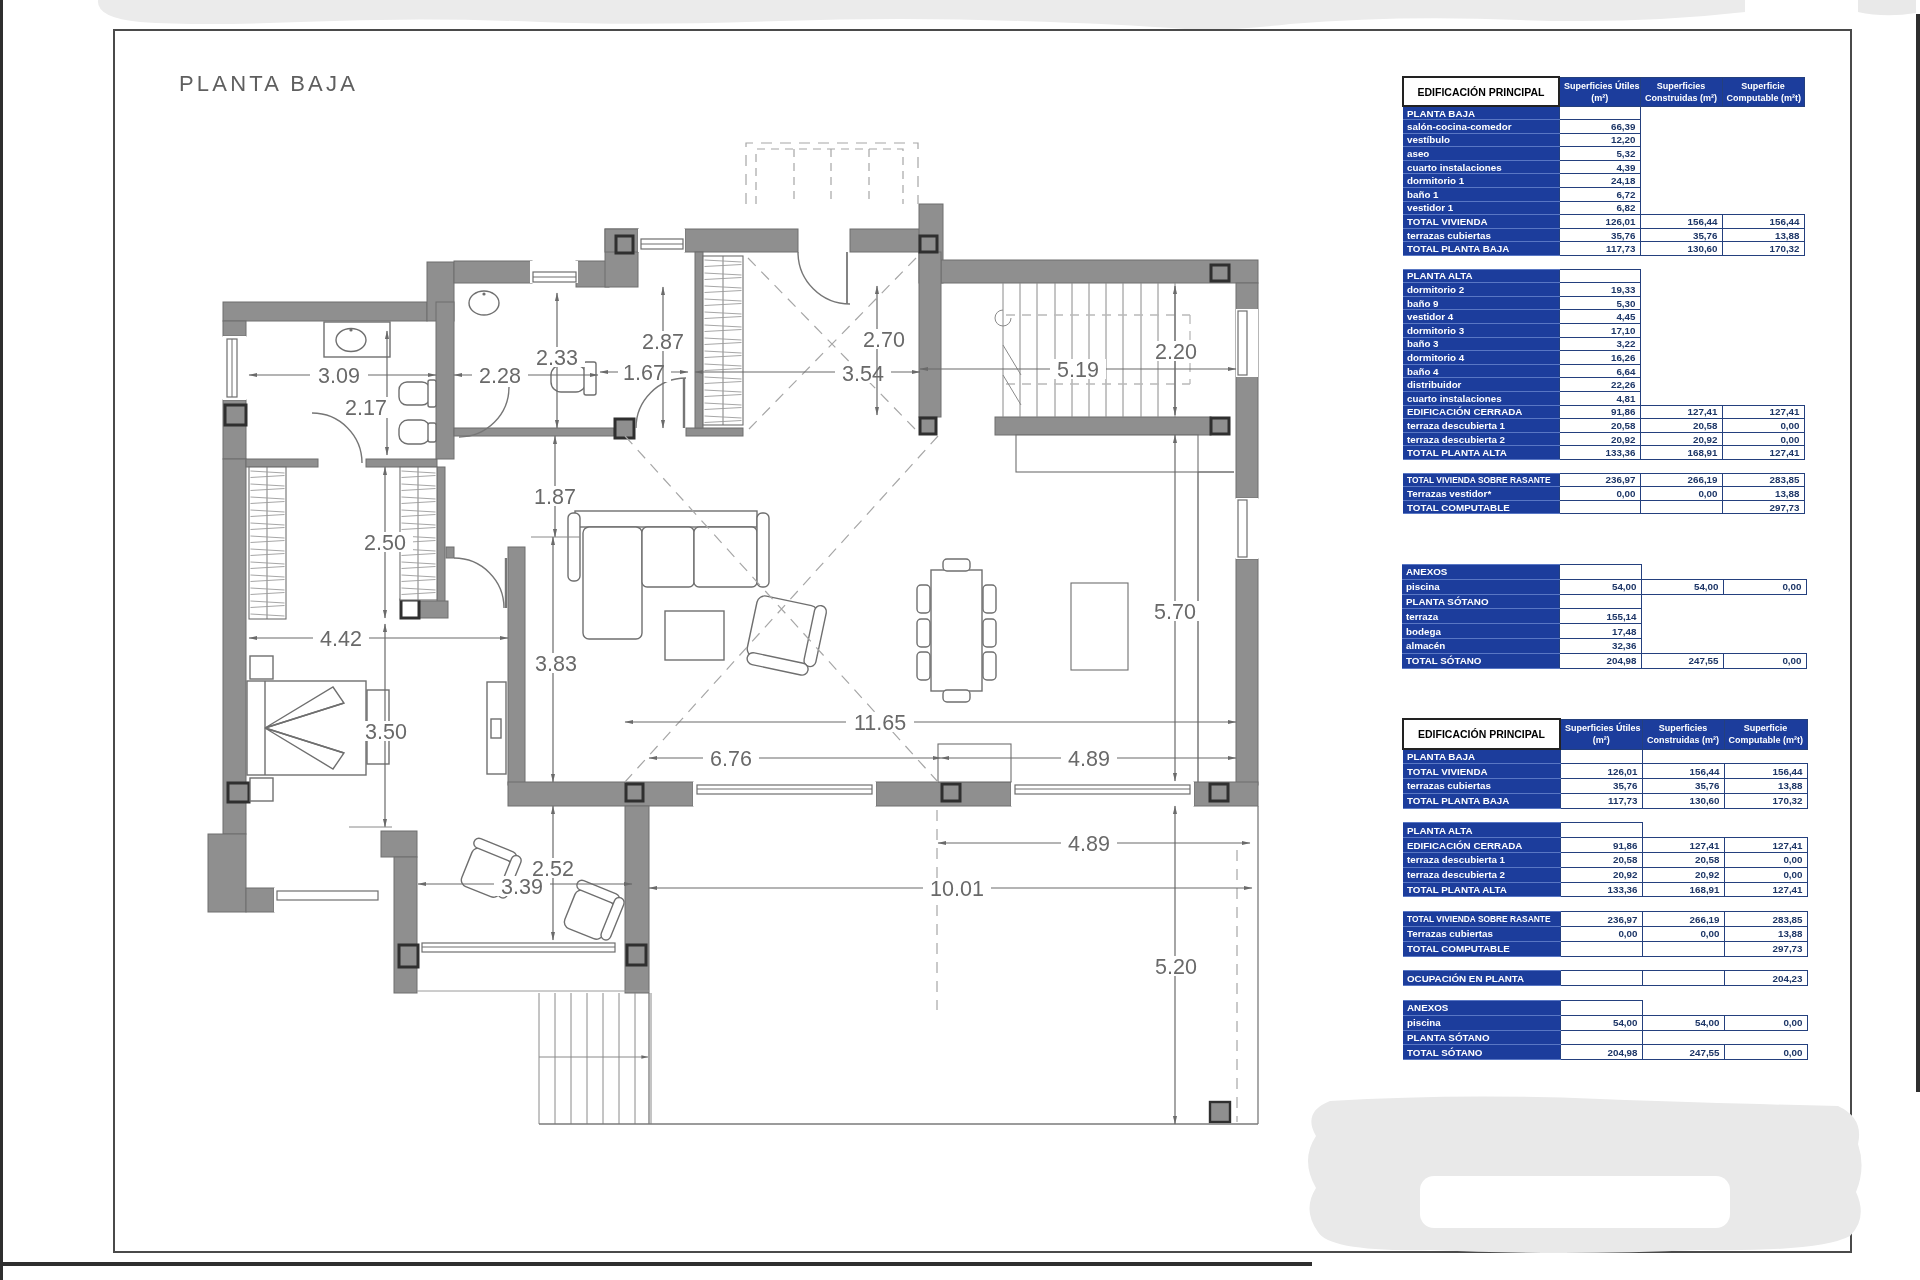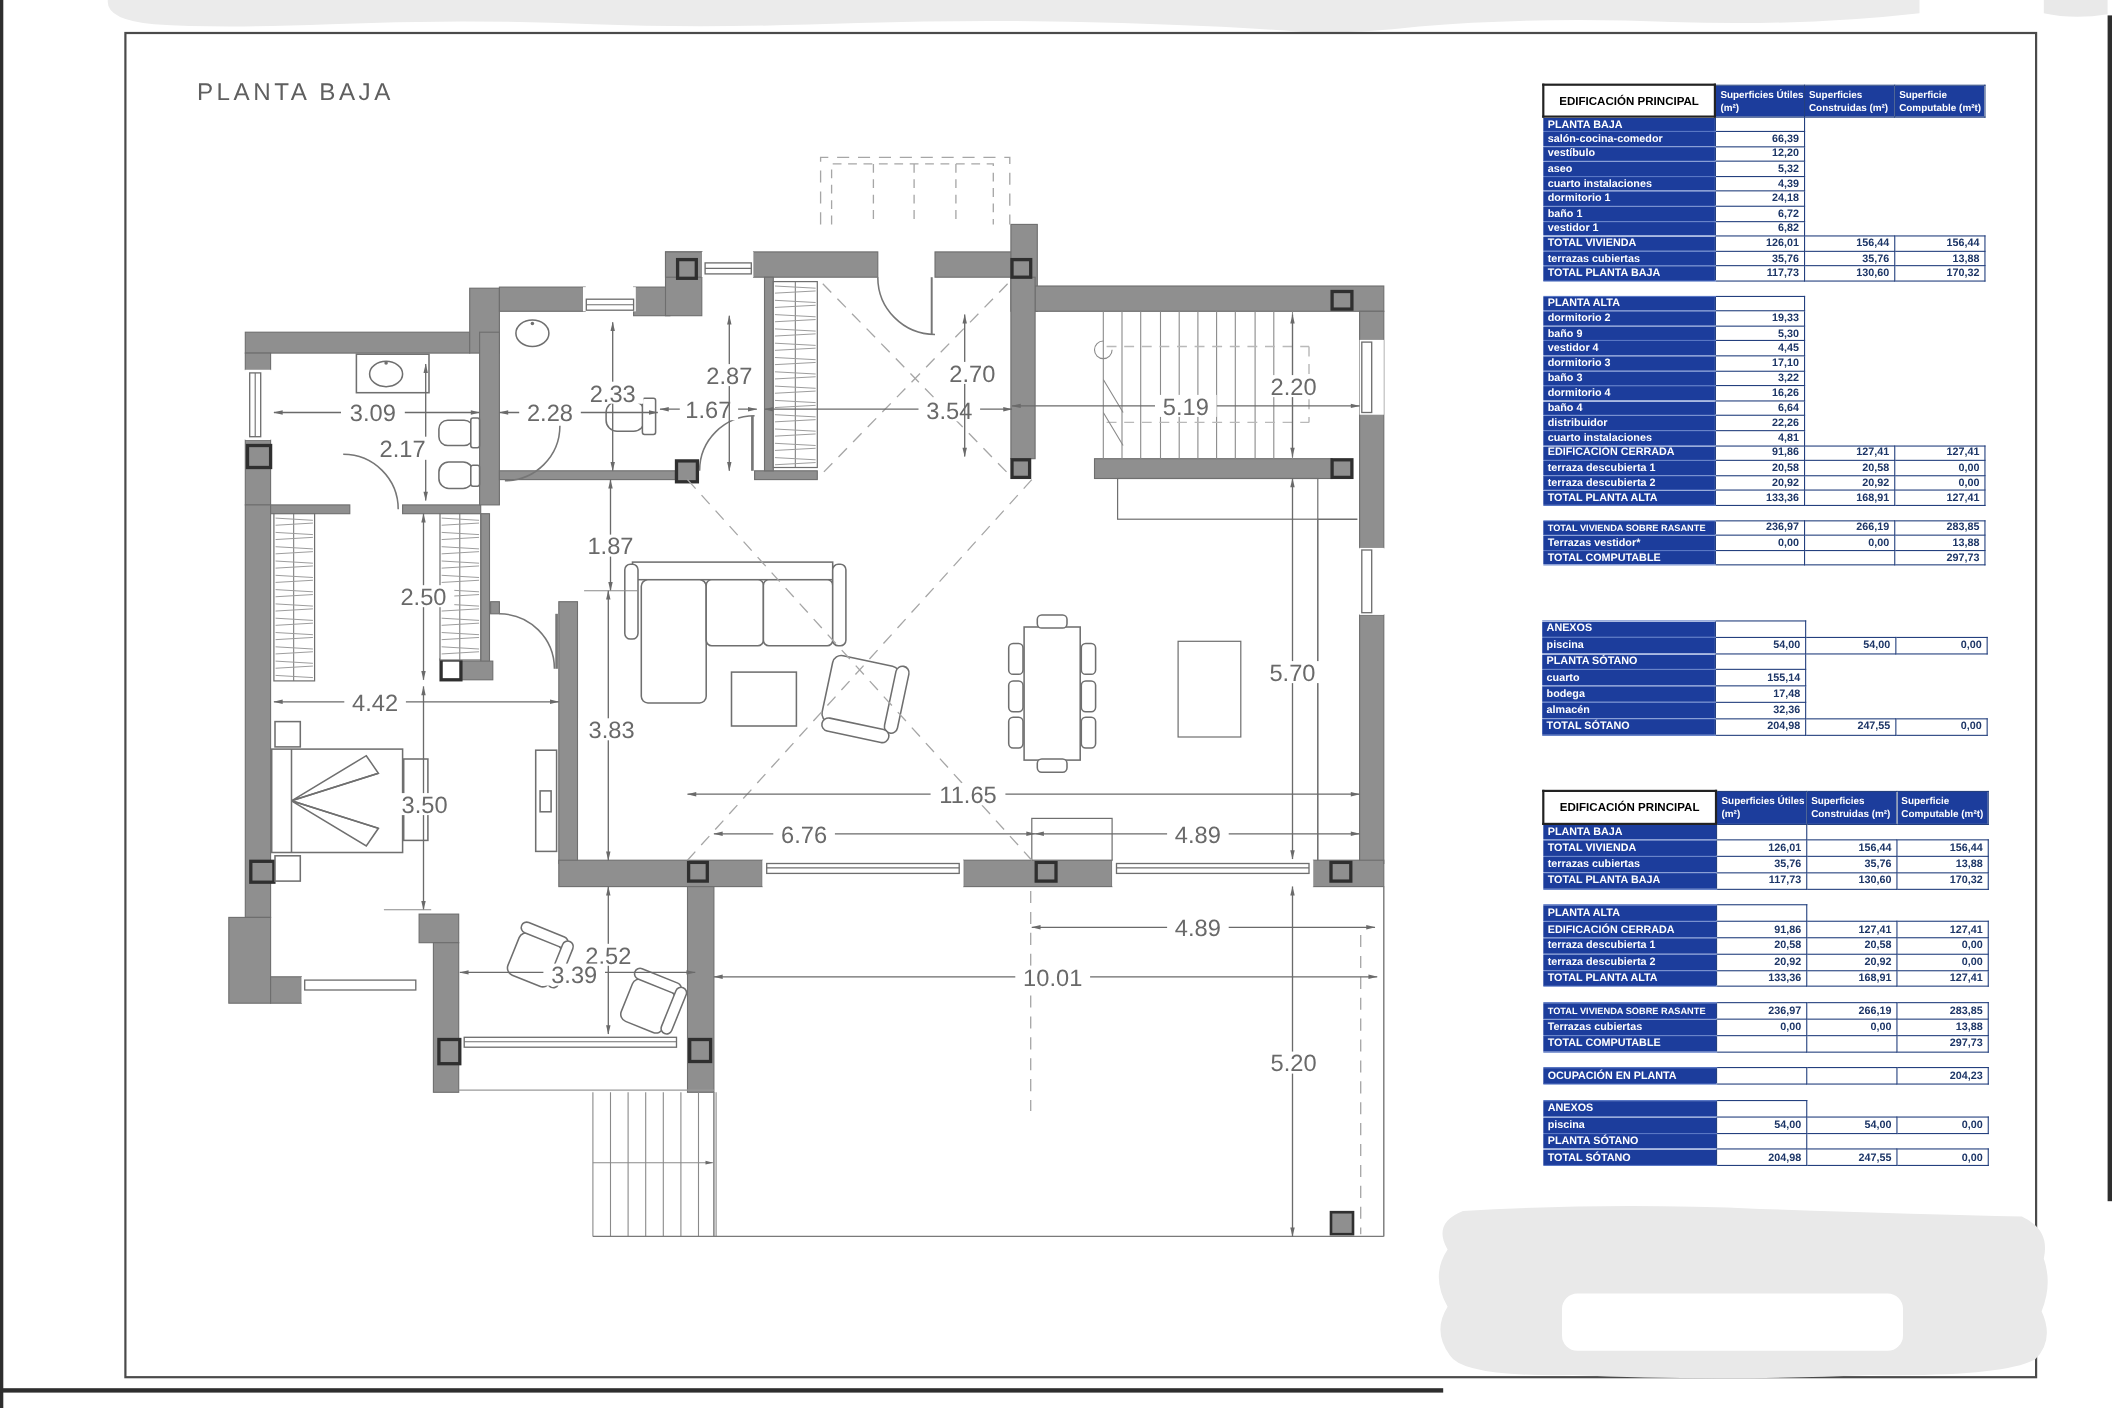--- a/index.html
+++ b/index.html
@@ -10,21 +10,21 @@
        font-family:"Liberation Sans", sans-serif;}
   .tbl td{padding:0 4px 0 4px;overflow:hidden;white-space:nowrap;}
   .lbl{background:#1c3d9c;color:#ffffff;font-weight:bold;font-size:9.8px;
        border-bottom:1px solid #5977c4;border-top:1px solid #5977c4;}
   .val{background:#ffffff;color:#1c3566;font-weight:bold;font-size:9.8px;text-align:right;
        border:1px solid #24407e;}
   .emp{background:#ffffff;border:1px solid #24407e;}
   .non{background:#ffffff;border:none;}
   .hdrw{background:#ffffff;color:#000000;font-weight:bold;font-size:10.5px;text-align:center;
         border:2px solid #222222;}
-  .hdrb{background:#1c3d9c;color:#ffffff;font-weight:bold;font-size:9px;text-align:left;
+  .hdrb{background:#1c3d9c;color:#ffffff;font-weight:bold;font-size:9px;text-align:center;
         border:1px solid #24407e;border-left:1px solid #8fa2d4;line-height:12px;}
 </style>
 </head>
 <body>
 <div id="page">
 
 <svg width="1920" height="1280" viewBox="0 0 1920 1280">
 <defs>
 <marker id="ar" viewBox="0 0 10 10" refX="9.5" refY="5" markerWidth="11" markerHeight="7" orient="auto-start-reverse">
   <path d="M0,2.6 L10,5 L0,7.4 z" fill="#6a6a6a"></path>
@@ -731,21 +731,21 @@
           <td class="val">54,00</td>
           <td class="val">0,00</td>
         </tr>
 <tr style="height:14.8px">
           <td class="lbl">PLANTA SÓTANO</td>
           <td class="emp"></td>
           <td class="non"></td>
           <td class="non"></td>
         </tr>
 <tr style="height:14.8px">
-          <td class="lbl">cuarto</td>
+          <td class="lbl">terraza</td>
           <td class="val">155,14</td>
           <td class="non"></td>
           <td class="non"></td>
         </tr>
 <tr style="height:14.8px">
           <td class="lbl">bodega</td>
           <td class="val">17,48</td>
           <td class="non"></td>
           <td class="non"></td>
         </tr>

